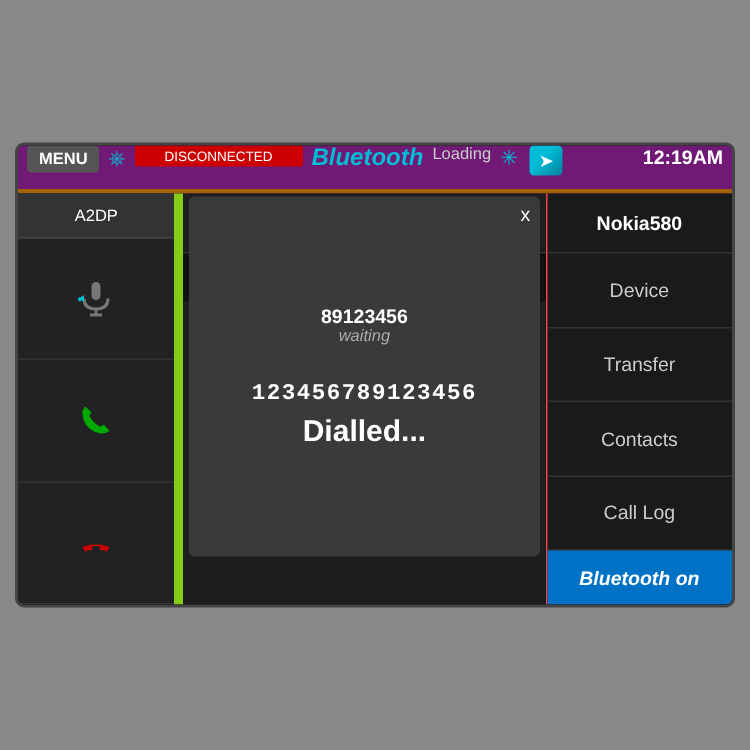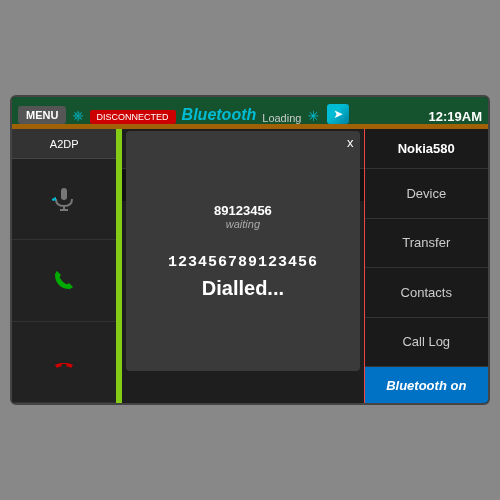--- a/index.html
+++ b/index.html
@@ -18,46 +18,46 @@
       background: #1a1a1a;
       border-radius: 6px;
       border: 2px solid #444;
       display: flex;
       flex-direction: column;
       overflow: hidden;
     }
     
     .top-bar {
       height: 32px;
-      background: #14532d;
-      display: flex;
-      align-items: flex-end;
+      background: #701a75;
+      display: flex;
+      align-items: flex-start;
       padding: 0 6px;
       gap: 6px;
-      border-bottom: 5px solid #a16207;
+      border-bottom: 3px solid #a16207;
     }
     .menu-btn {
       background: #555;
       color: #fff;
       font-size: 11px;
       font-weight: bold;
       padding: 3px 8px;
       border-radius: 3px;
       cursor: pointer;
       border: none;
     }
     .bt-icon {
       color: #00bcd4;
       font-size: 14px;
     }
     .disconnected-badge {
       background: #c00;
       color: #fff;
       font-size: 9px;
-      padding: 2px 7px;
+      padding: 2px 20px;
       border-radius: 2px;
     }
     .bt-label {
       color: #00bcd4;
       font-size: 16px;
       font-weight: bold;
       font-style: italic;
     }
     .loading-label {
       color: #ccc;

